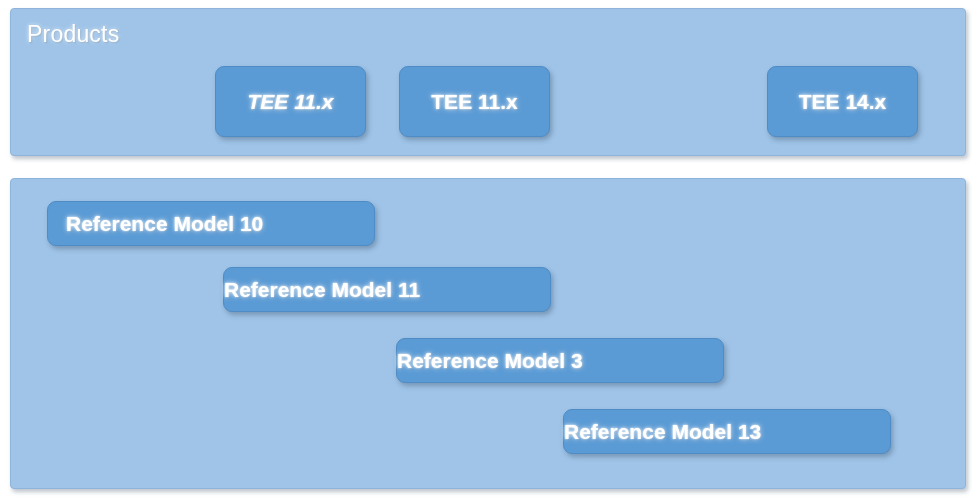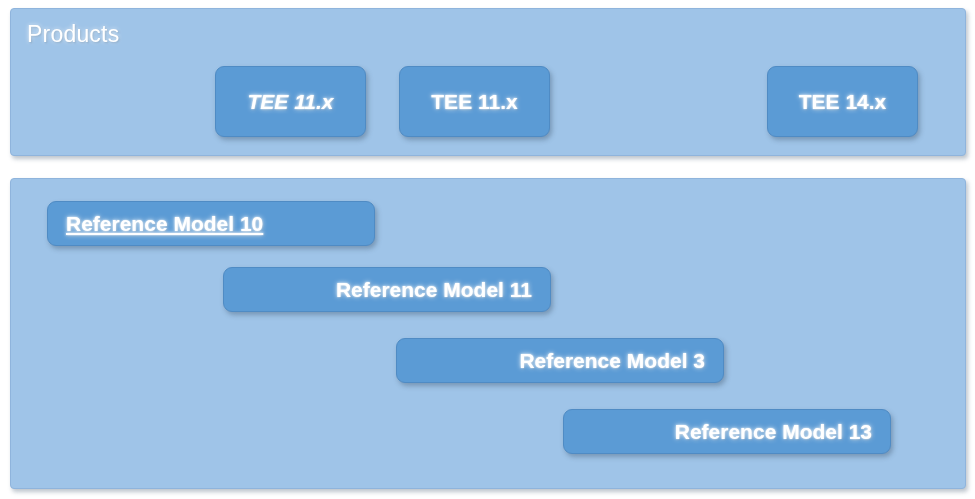--- a/index.html
+++ b/index.html
@@ -88,28 +88,27 @@
   .product-node {
     top: 57px;
     width: 151px;
     height: 71px;
   }
 
   
   .model-node {
     width: 328px;
     height: 45px;
-    justify-content: flex-end;
+    justify-content: flex-start;
     padding-right: 18px;
   }
   .model-node.align-left {
     justify-content: flex-start;
     padding-right: 8px;
     padding-left: 18px;
-    text-decoration: underline;
   }
 </style>
 </head>
 <body>
 
 <div id="stage">
 
   <div class="panel" id="panel-products">
     <div class="panel-label" id="label-products">Products</div>
 

